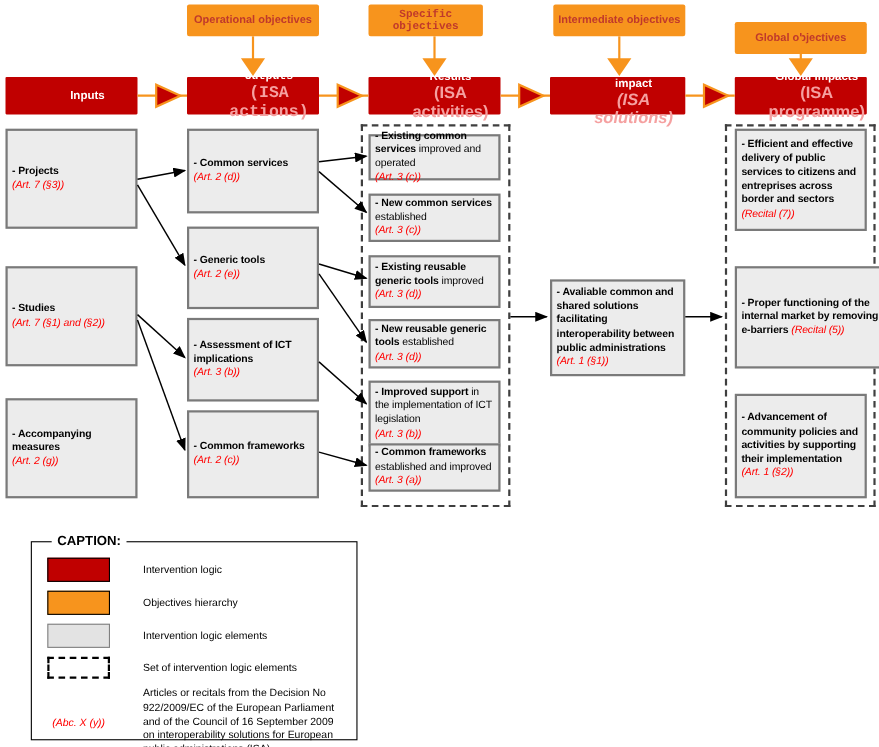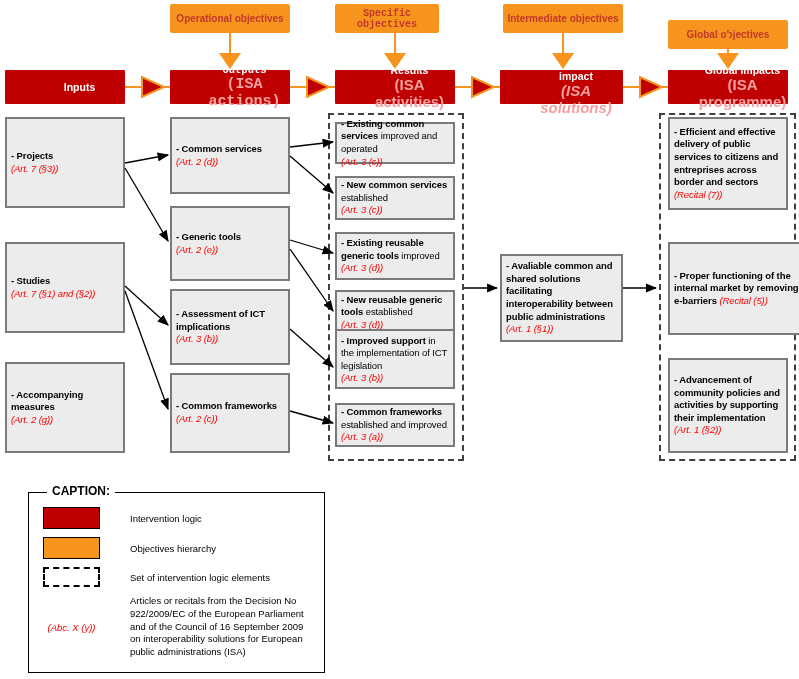--- a/index.html
+++ b/index.html
@@ -134,21 +134,21 @@
        <span class="ref">(Art. 3 (c))</span></p>
   </div>
   <div class="gray-box" style="left:335px;top:232px;width:120px;height:48px;">
     <p><span class="name">- Existing reusable generic tools</span><span class="state"> improved</span>
        <span class="ref">(Art. 3 (d))</span></p>
   </div>
   <div class="gray-box" style="left:335px;top:290px;width:120px;height:45px;">
     <p><span class="name">- New reusable generic tools</span><span class="state"> established</span>
        <span class="ref">(Art. 3 (d))</span></p>
   </div>
-  <div class="gray-box" style="left:335px;top:329px;width:120px;height:60px;justify-content:flex-end;">
+  <div class="gray-box" style="left:335px;top:346px;width:120px;height:60px;">
     <p><span class="name">- Improved support</span><span class="state"> in the implementation of ICT legislation</span>
        <span class="ref">(Art. 3 (b))</span></p>
   </div>
   <div class="gray-box" style="left:335px;top:403px;width:120px;height:44px;">
     <p><span class="name">- Common frameworks</span><span class="state"> established and improved</span>
        <span class="ref">(Art. 3 (a))</span></p>
   </div>
 
   <div class="gray-box" style="left:500px;top:243px;width:123px;height:88px;margin-top:11px;">
     <p><span class="name">- Avaliable common and shared solutions facilitating interoperability between public administrations</span>
@@ -171,20 +171,24 @@
 
   <div class="caption">
     <span class="caption-title">CAPTION:</span>
     <div class="cap-row">
       <span class="swatch sw-red"></span>
       <span class="cap-label">Intervention logic</span>
     </div>
     <div class="cap-row">
       <span class="swatch sw-orange"></span>
       <span class="cap-label">Objectives hierarchy</span>
+    </div>
+    <div class="cap-row">
+      <span class="swatch sw-gray"></span>
+      <span class="cap-label">Intervention logic elements</span>
     </div>
     <div class="cap-row">
       <span class="swatch sw-dashed"></span>
       <span class="cap-label">Set of intervention logic elements</span>
     </div>
     <div class="cap-row">
       <span class="cap-ref-cell">(Abc. X (y))</span>
       <span class="cap-text">Articles or recitals from the Decision No 922/2009/EC of the European Parliament and of the Council of 16 September 2009 on interoperability solutions for European public administrations (ISA)</span>
     </div>
   </div>

